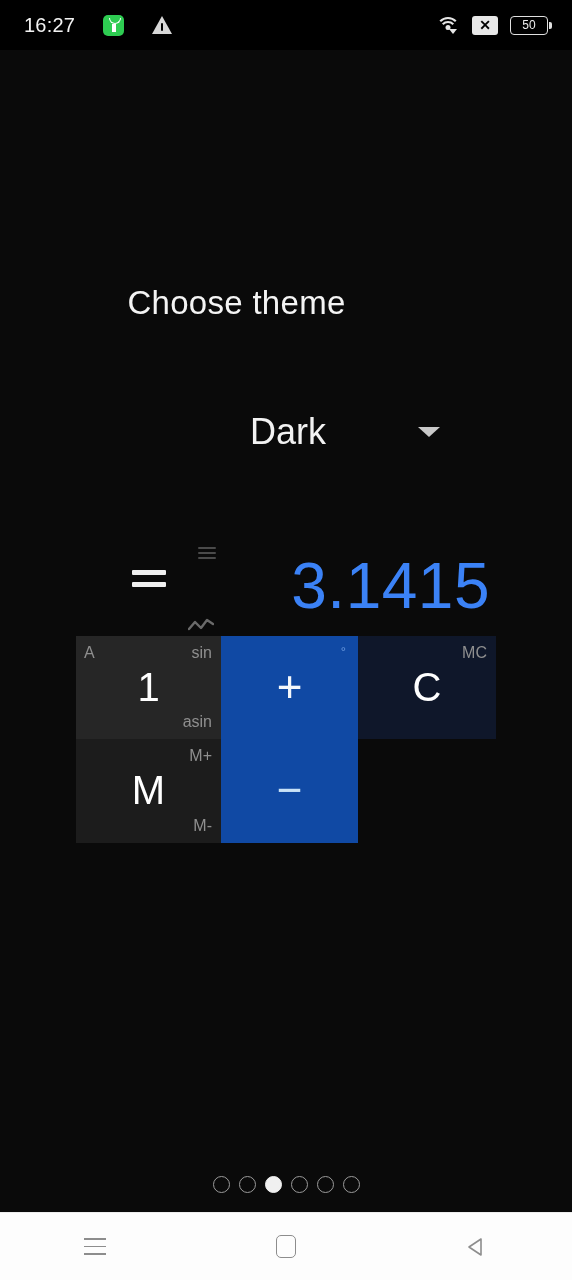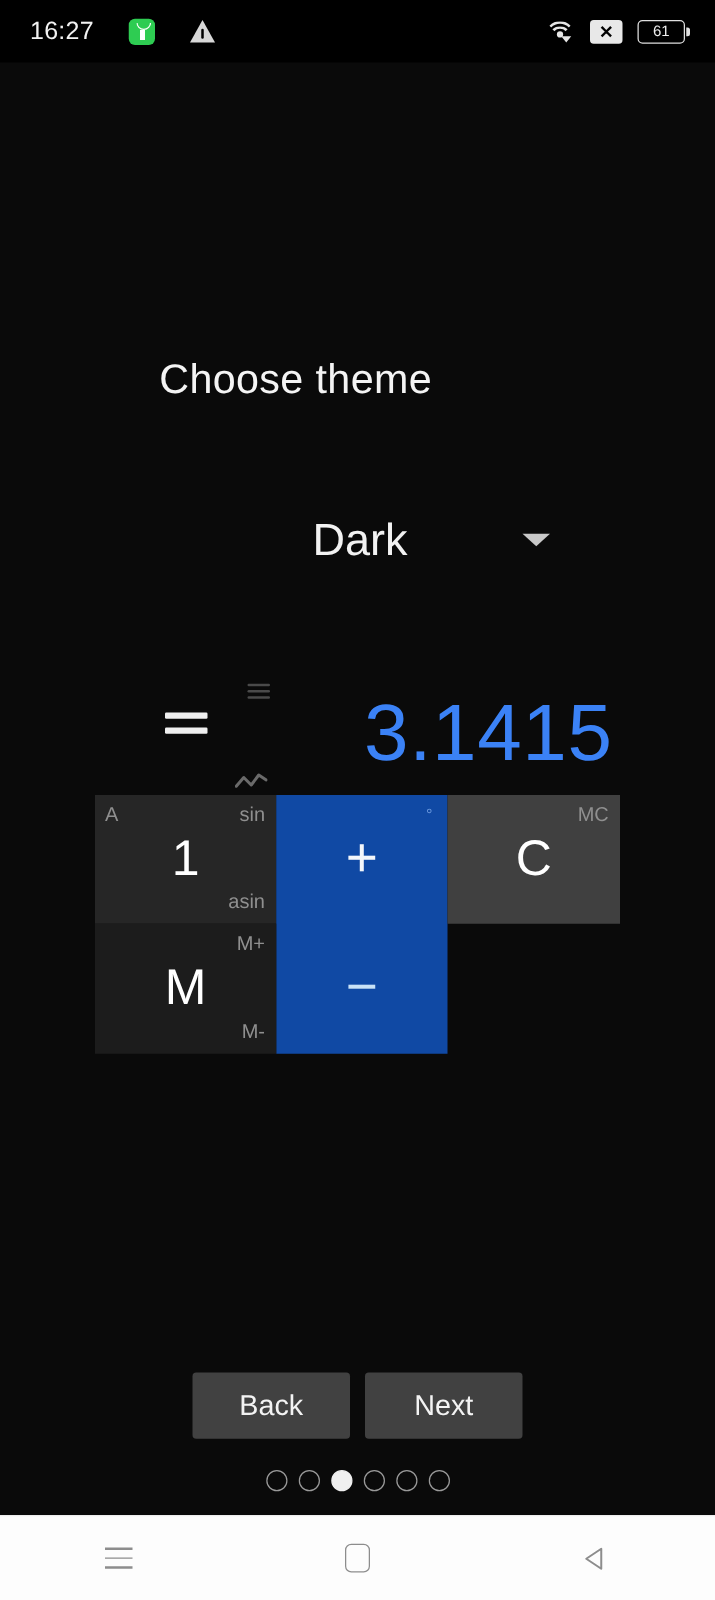--- a/index.html
+++ b/index.html
@@ -291,21 +291,21 @@
     grid-column: 2;
   }
   .key.blue .main { font-size: 44px; color: #f4f7fb; }
   .key.blue .deg {
     position: absolute;
     top: 9px; right: 12px;
     color: #6b9ade;
     font-size: 13px;
     line-height: 1;
   }
-  .key.light { background: #404040; }
+  .key.light { background: #0f172a; }
   .key.dark  { background: #1c1c1c; }
 
   
   #wizard-buttons {
     position: absolute;
     top: 1098px;
     left: 0;
     width: 572px;
     display: flex;
     justify-content: center;
@@ -395,21 +395,21 @@
     </div>
     <div class="sb-right">
       <div class="wifi-icon">
         <i class="w1"></i>
           <i class="w2"></i>
           <i class="w3"></i>
         <span class="wdot"></span>
       </div>
       <div class="nosim-icon">✕</div>
       <div class="battery">
-        <span class="battery-text">61</span>
+        <span class="battery-text">50</span>
       </div>
     </div>
   </div>
 
   <div id="page-title">Choose theme</div>
 
   <div id="theme-spinner">
     <div class="value">Dark</div>
     <div class="caret"></div>
   </div>
@@ -459,24 +459,20 @@
 
       <div class="key dark">
         <span class="sub tr">M+</span>
         <span class="main">M</span>
         <span class="sub br">M-</span>
       </div>
 
     </div>
   </div>
 
-  <div id="wizard-buttons">
-    <button class="wbtn">Back</button>
-    <button class="wbtn">Next</button>
-  </div>
 
   <div id="page-dots">
       <div class="dot"></div>
       <div class="dot"></div>
       <div class="dot active"></div>
       <div class="dot"></div>
       <div class="dot"></div>
       <div class="dot"></div>
     </div>
 

